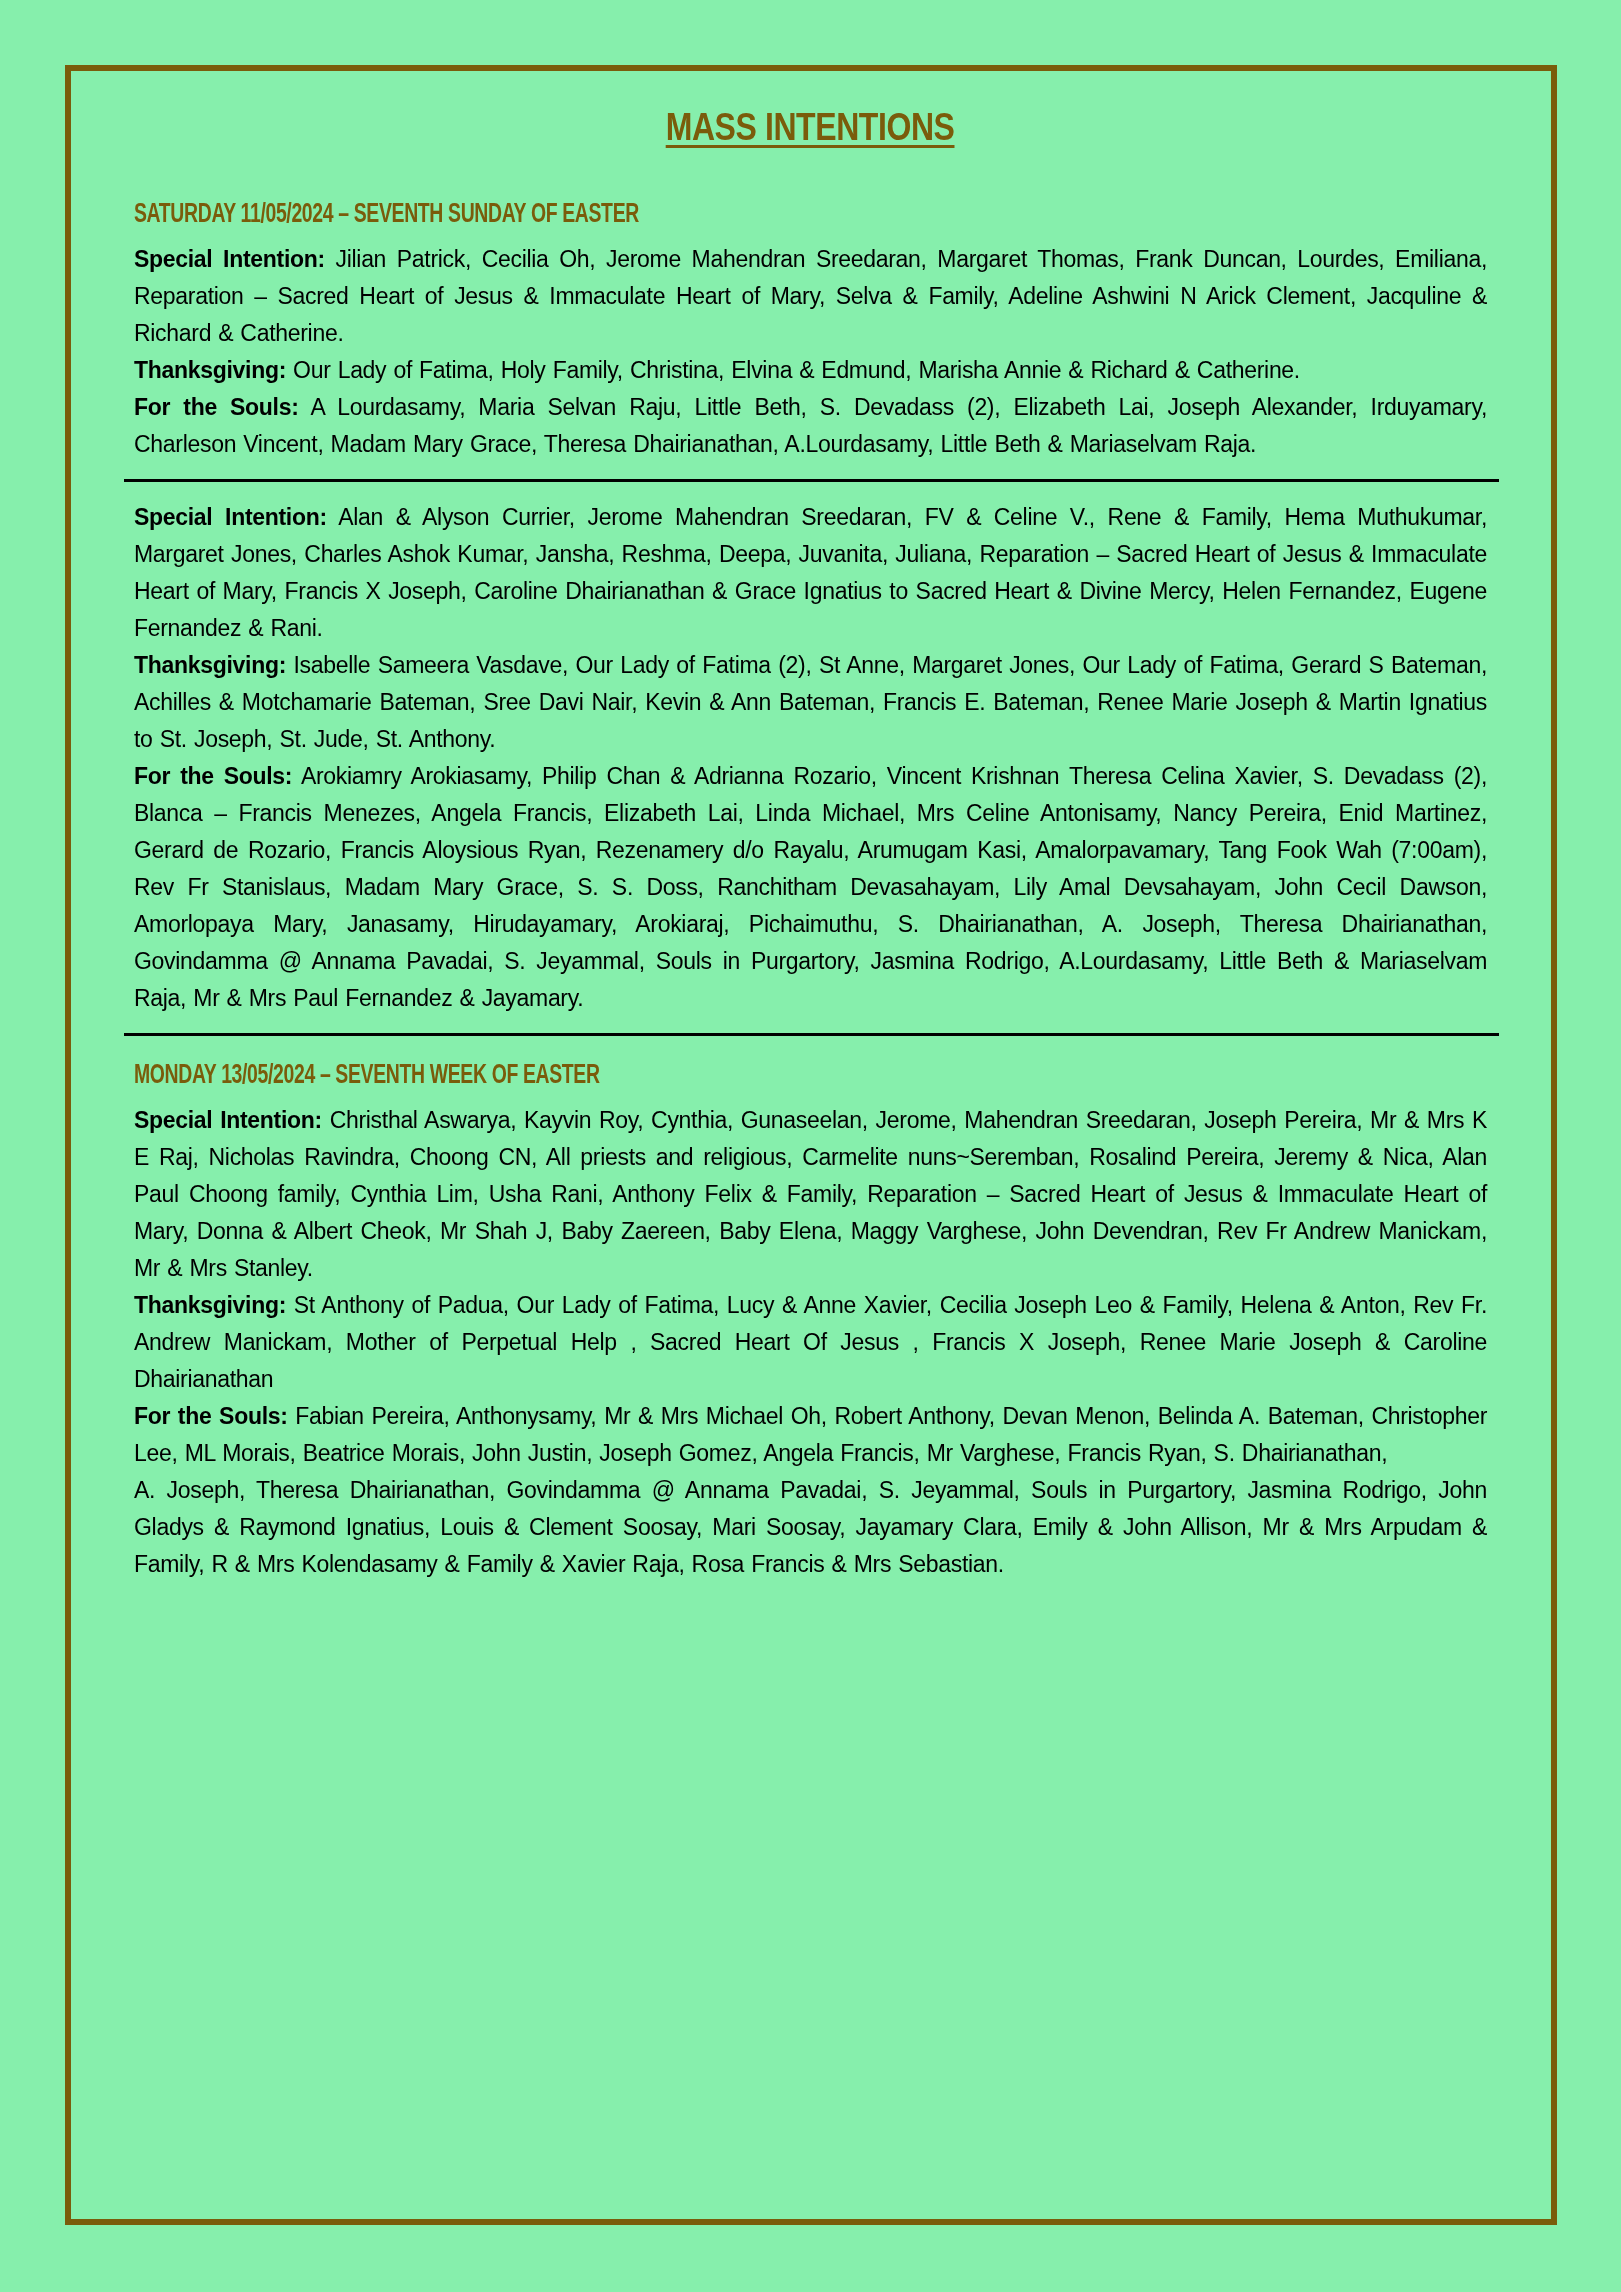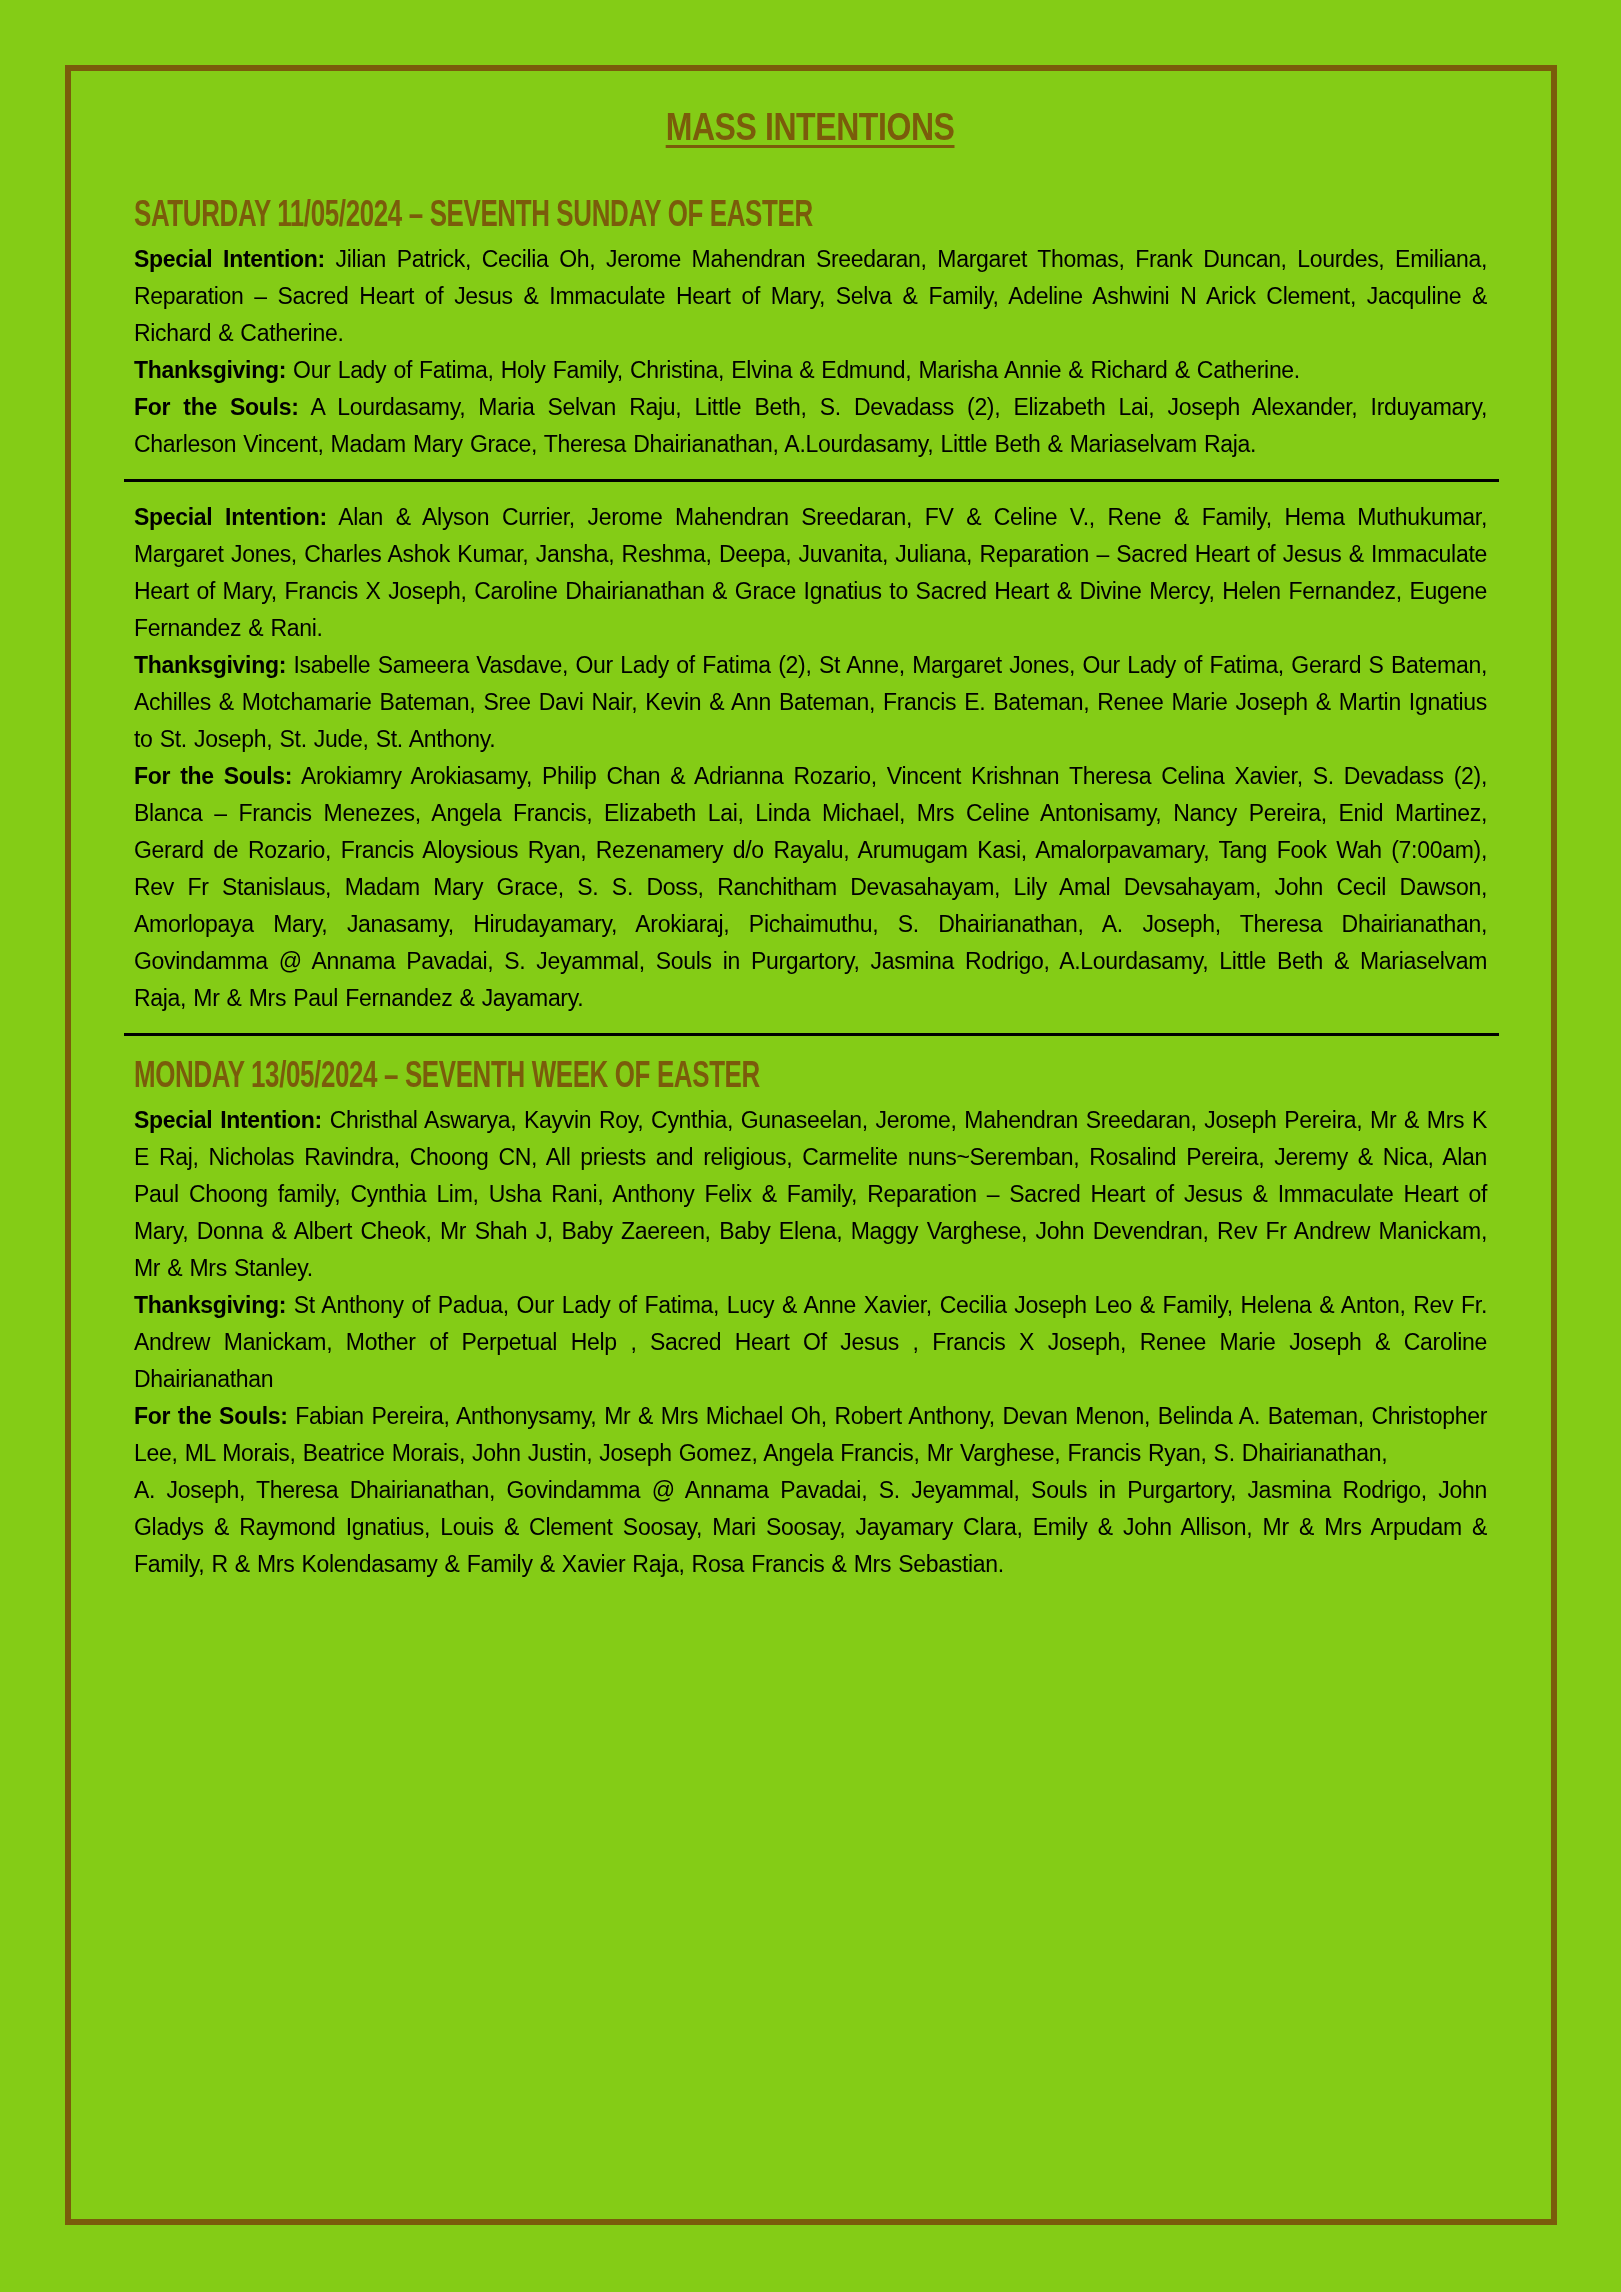--- a/index.html
+++ b/index.html
@@ -4,21 +4,21 @@
 <style>
   html, body {
     margin: 0;
     padding: 0;
     background: #ffffff;
   }
   .page {
     position: relative;
     width: 1621px;
     height: 2293px;
-    background: #84cc16;
+    background: #86efac;
     font-family: "Liberation Sans", "DejaVu Sans", sans-serif;
     color: #000000;
     overflow: hidden;
   }
   .frame {
     position: absolute;
     left: 65px;
     top: 65px;
     width: 1492px;
     height: 2160px;
@@ -45,21 +45,21 @@
     display: inline-block;
     transform: scaleX(0.82);
     transform-origin: center;
     text-decoration: underline;
     text-decoration-thickness: 2.9px;
     text-underline-offset: 4.9px;
     letter-spacing: -0.5px;
   }
   .sec-head {
     margin: 0 0 5.9px 0;
-    font-size: 36px;
+    font-size: 27px;
     line-height: 43px;
     font-weight: bold;
     color: #7a5c0b;
     white-space: nowrap;
   }
   .head-inner {
     display: inline-block;
     transform: scaleX(0.72);
     transform-origin: left center;
     letter-spacing: -0.5px;

